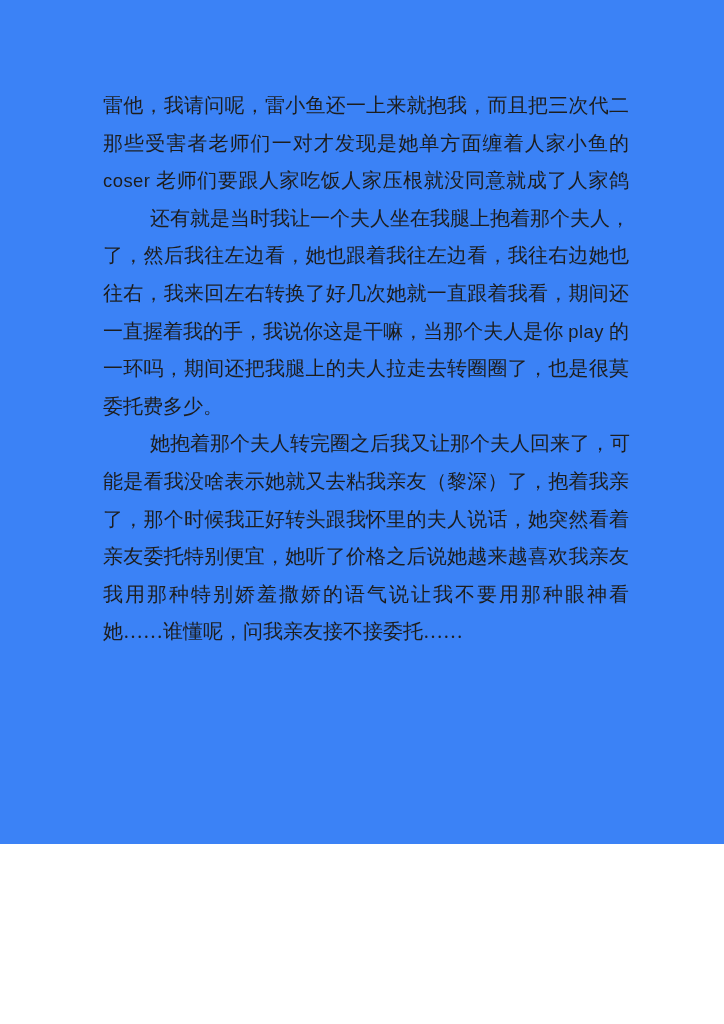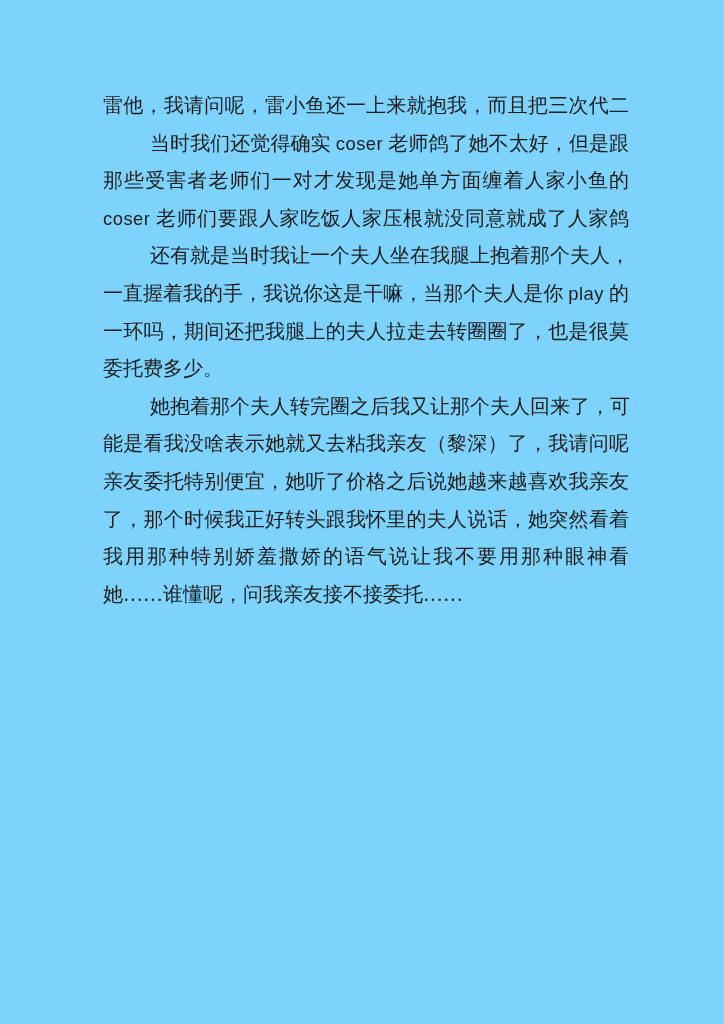--- a/index.html
+++ b/index.html
@@ -9,22 +9,22 @@
   body {
     width: 724px;
     height: 1024px;
     background: #ffffff;
     overflow: hidden;
     font-family: "Liberation Serif", "DejaVu Serif", serif;
   }
   .page {
     position: relative;
     width: 724px;
-    height: 1024px;
-    background: #7dd3fc;
+    height: 844px;
+    background: #3b82f6;
   }
   .text-block {
     position: absolute;
     left: 103px;
     top: 87px;
     width: 526px;
     color: #1d1d1d;
     font-size: 20px;
     line-height: 37.6px;
   }
@@ -52,32 +52,33 @@
 </style>
 </head>
 <body>
 
 <div class="page">
   <div class="text-block" id="text-block" style="color: rgb(29, 29, 29);">
       <div class="para">
         <div class="line para-first">雷他，我请问呢，雷小鱼还一上来就抱我，而且把三次代二</div>
       </div>
       <div class="para">
-        <div class="line para-first indented">当时我们还觉得确实 <span class="latin">coser</span> 老师鸽了她不太好，但是跟</div>
         <div class="line indented">那些受害者老师们一对才发现是她单方面缠着人家小鱼的</div>
         <div class="line indented"><span class="latin">coser</span> 老师们要跟人家吃饭人家压根就没同意就成了人家鸽</div>
       </div>
       <div class="para">
         <div class="line para-first indented">还有就是当时我让一个夫人坐在我腿上抱着那个夫人，</div>
+        <div class="line indented">了，然后我往左边看，她也跟着我往左边看，我往右边她也</div>
+        <div class="line indented">往右，我来回左右转换了好几次她就一直跟着我看，期间还</div>
         <div class="line indented">一直握着我的手，我说你这是干嘛，当那个夫人是你 <span class="latin">play</span> 的</div>
         <div class="line indented">一环吗，期间还把我腿上的夫人拉走去转圈圈了，也是很莫</div>
         <div class="line para-end indented">委托费多少。</div>
       </div>
       <div class="para">
         <div class="line para-first indented">她抱着那个夫人转完圈之后我又让那个夫人回来了，可</div>
-        <div class="line indented">能是看我没啥表示她就又去粘我亲友（黎深）了，我请问呢</div>
+        <div class="line indented">能是看我没啥表示她就又去粘我亲友（黎深）了，抱着我亲</div>
+        <div class="line indented">了，那个时候我正好转头跟我怀里的夫人说话，她突然看着</div>
         <div class="line indented">亲友委托特别便宜，她听了价格之后说她越来越喜欢我亲友</div>
-        <div class="line indented">了，那个时候我正好转头跟我怀里的夫人说话，她突然看着</div>
         <div class="line indented">我用那种特别娇羞撒娇的语气说让我不要用那种眼神看</div>
         <div class="line para-end indented">她……谁懂呢，问我亲友接不接委托……</div>
       </div>
     </div>
 </div>
 
 </body></html>

